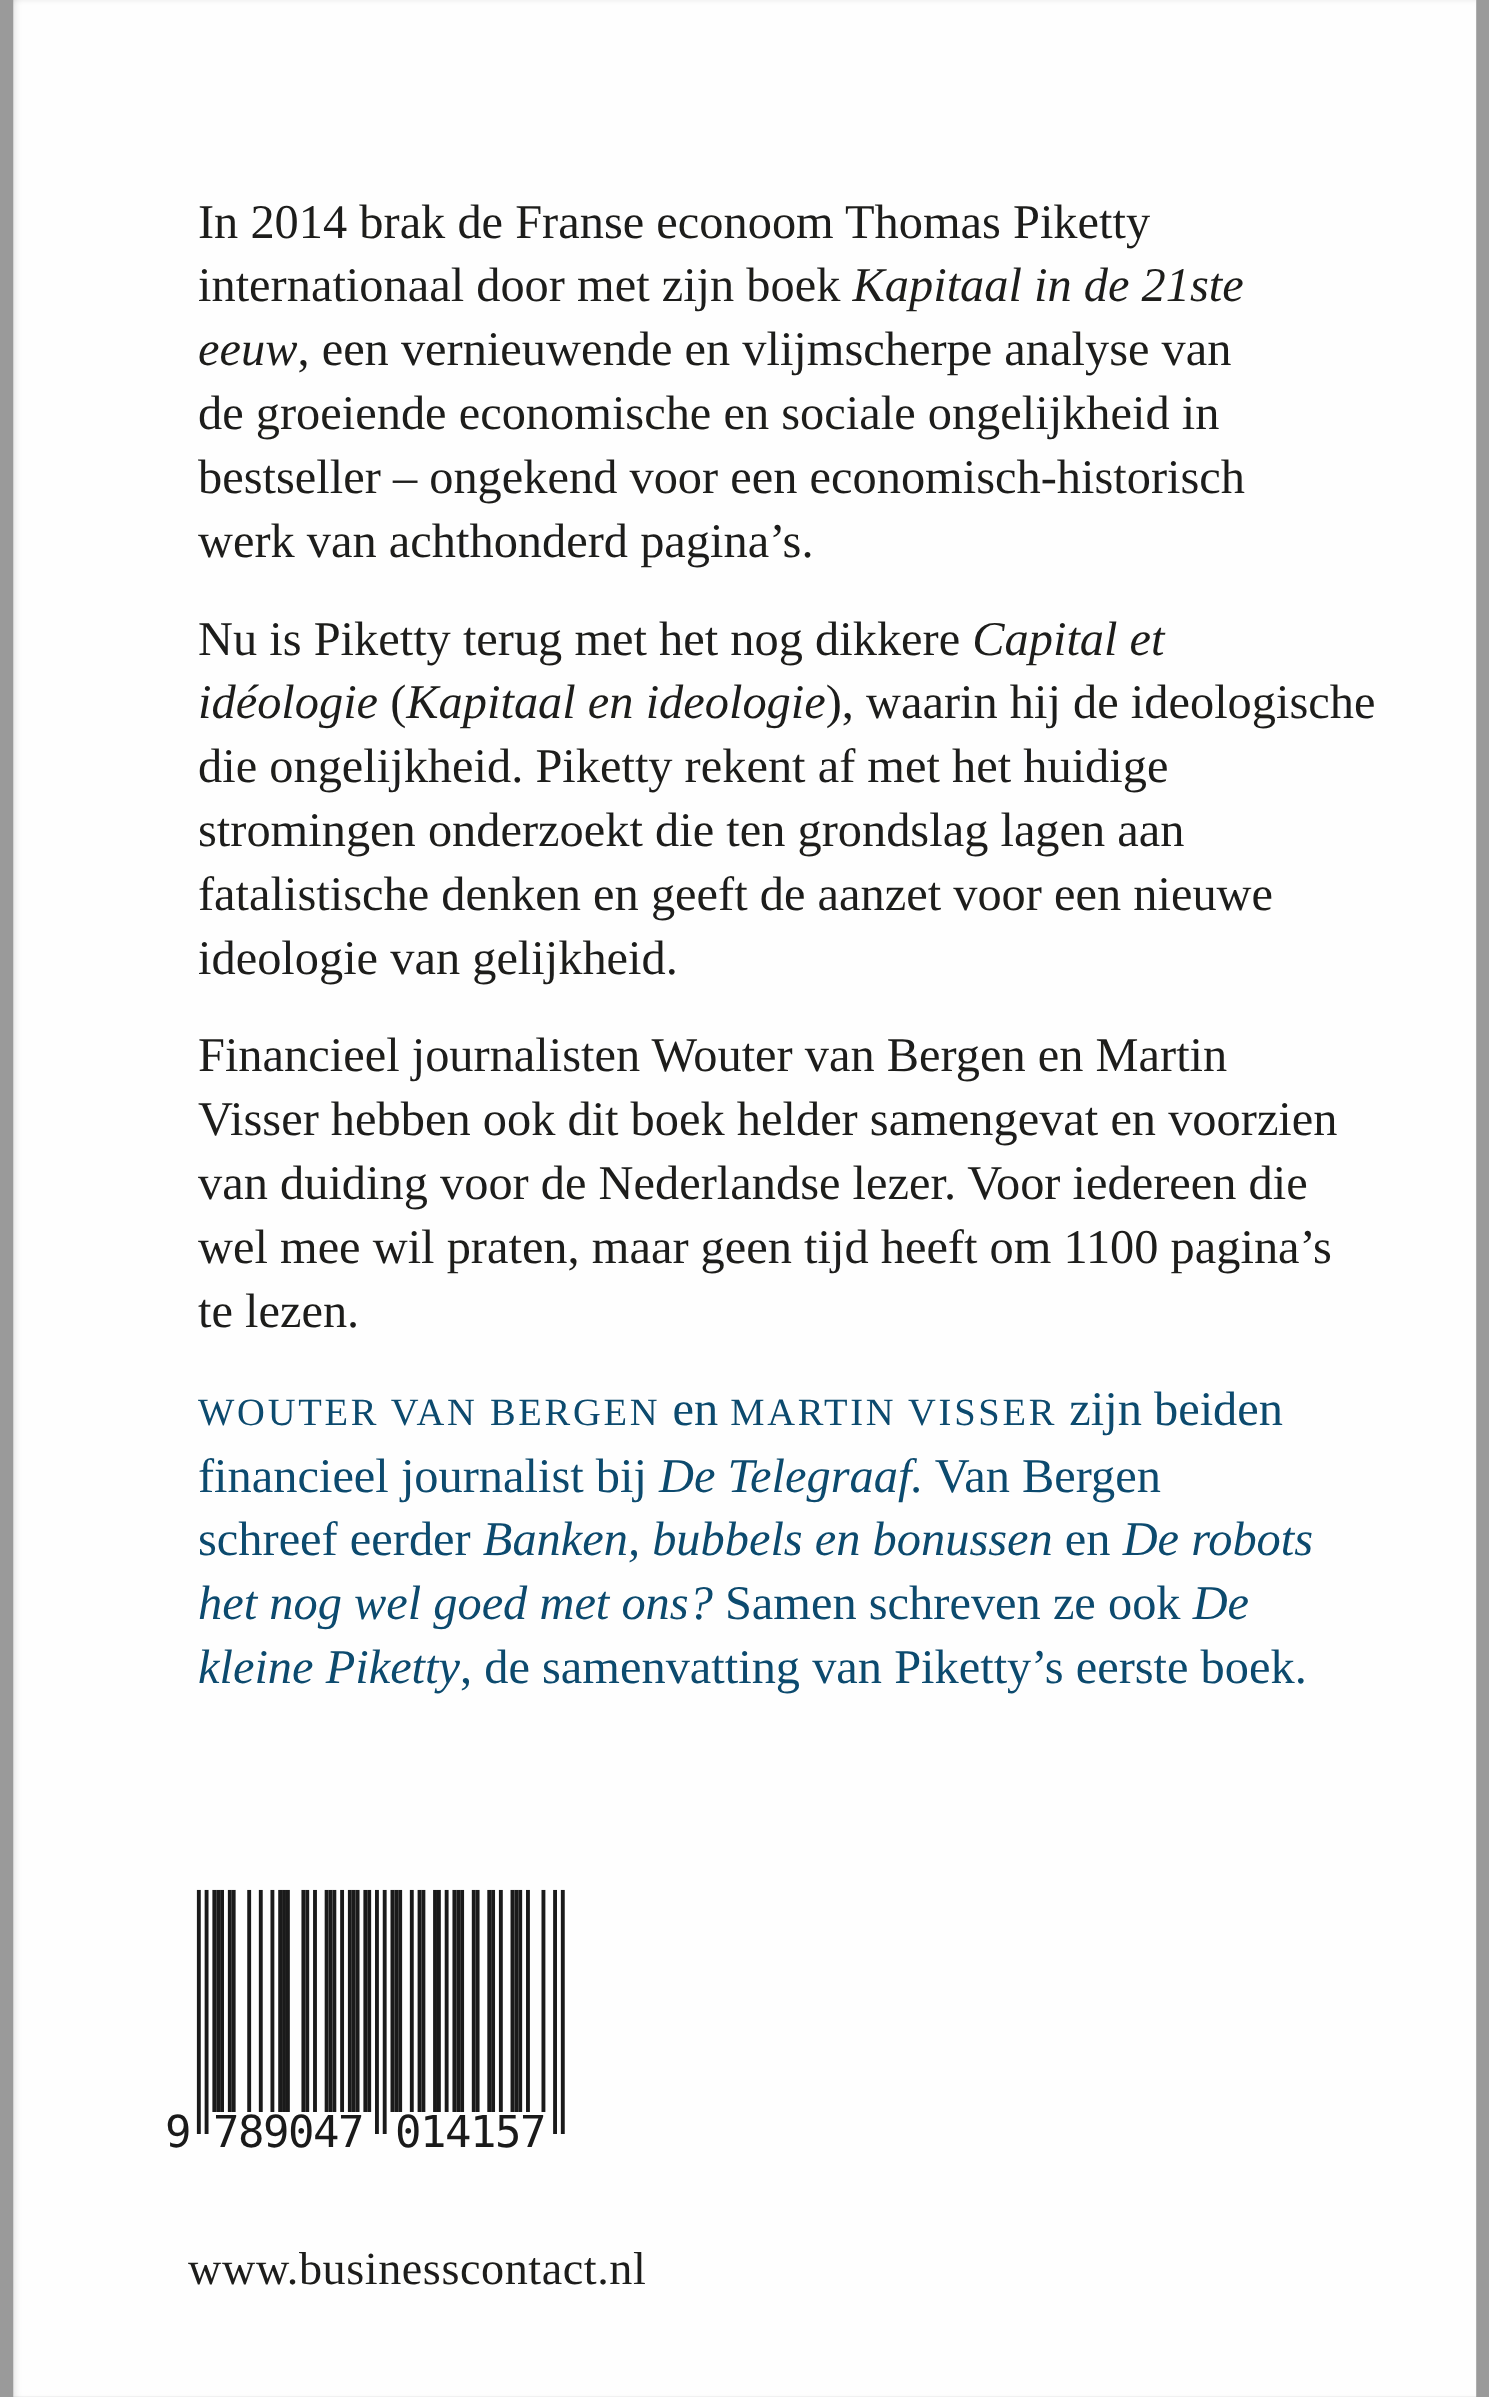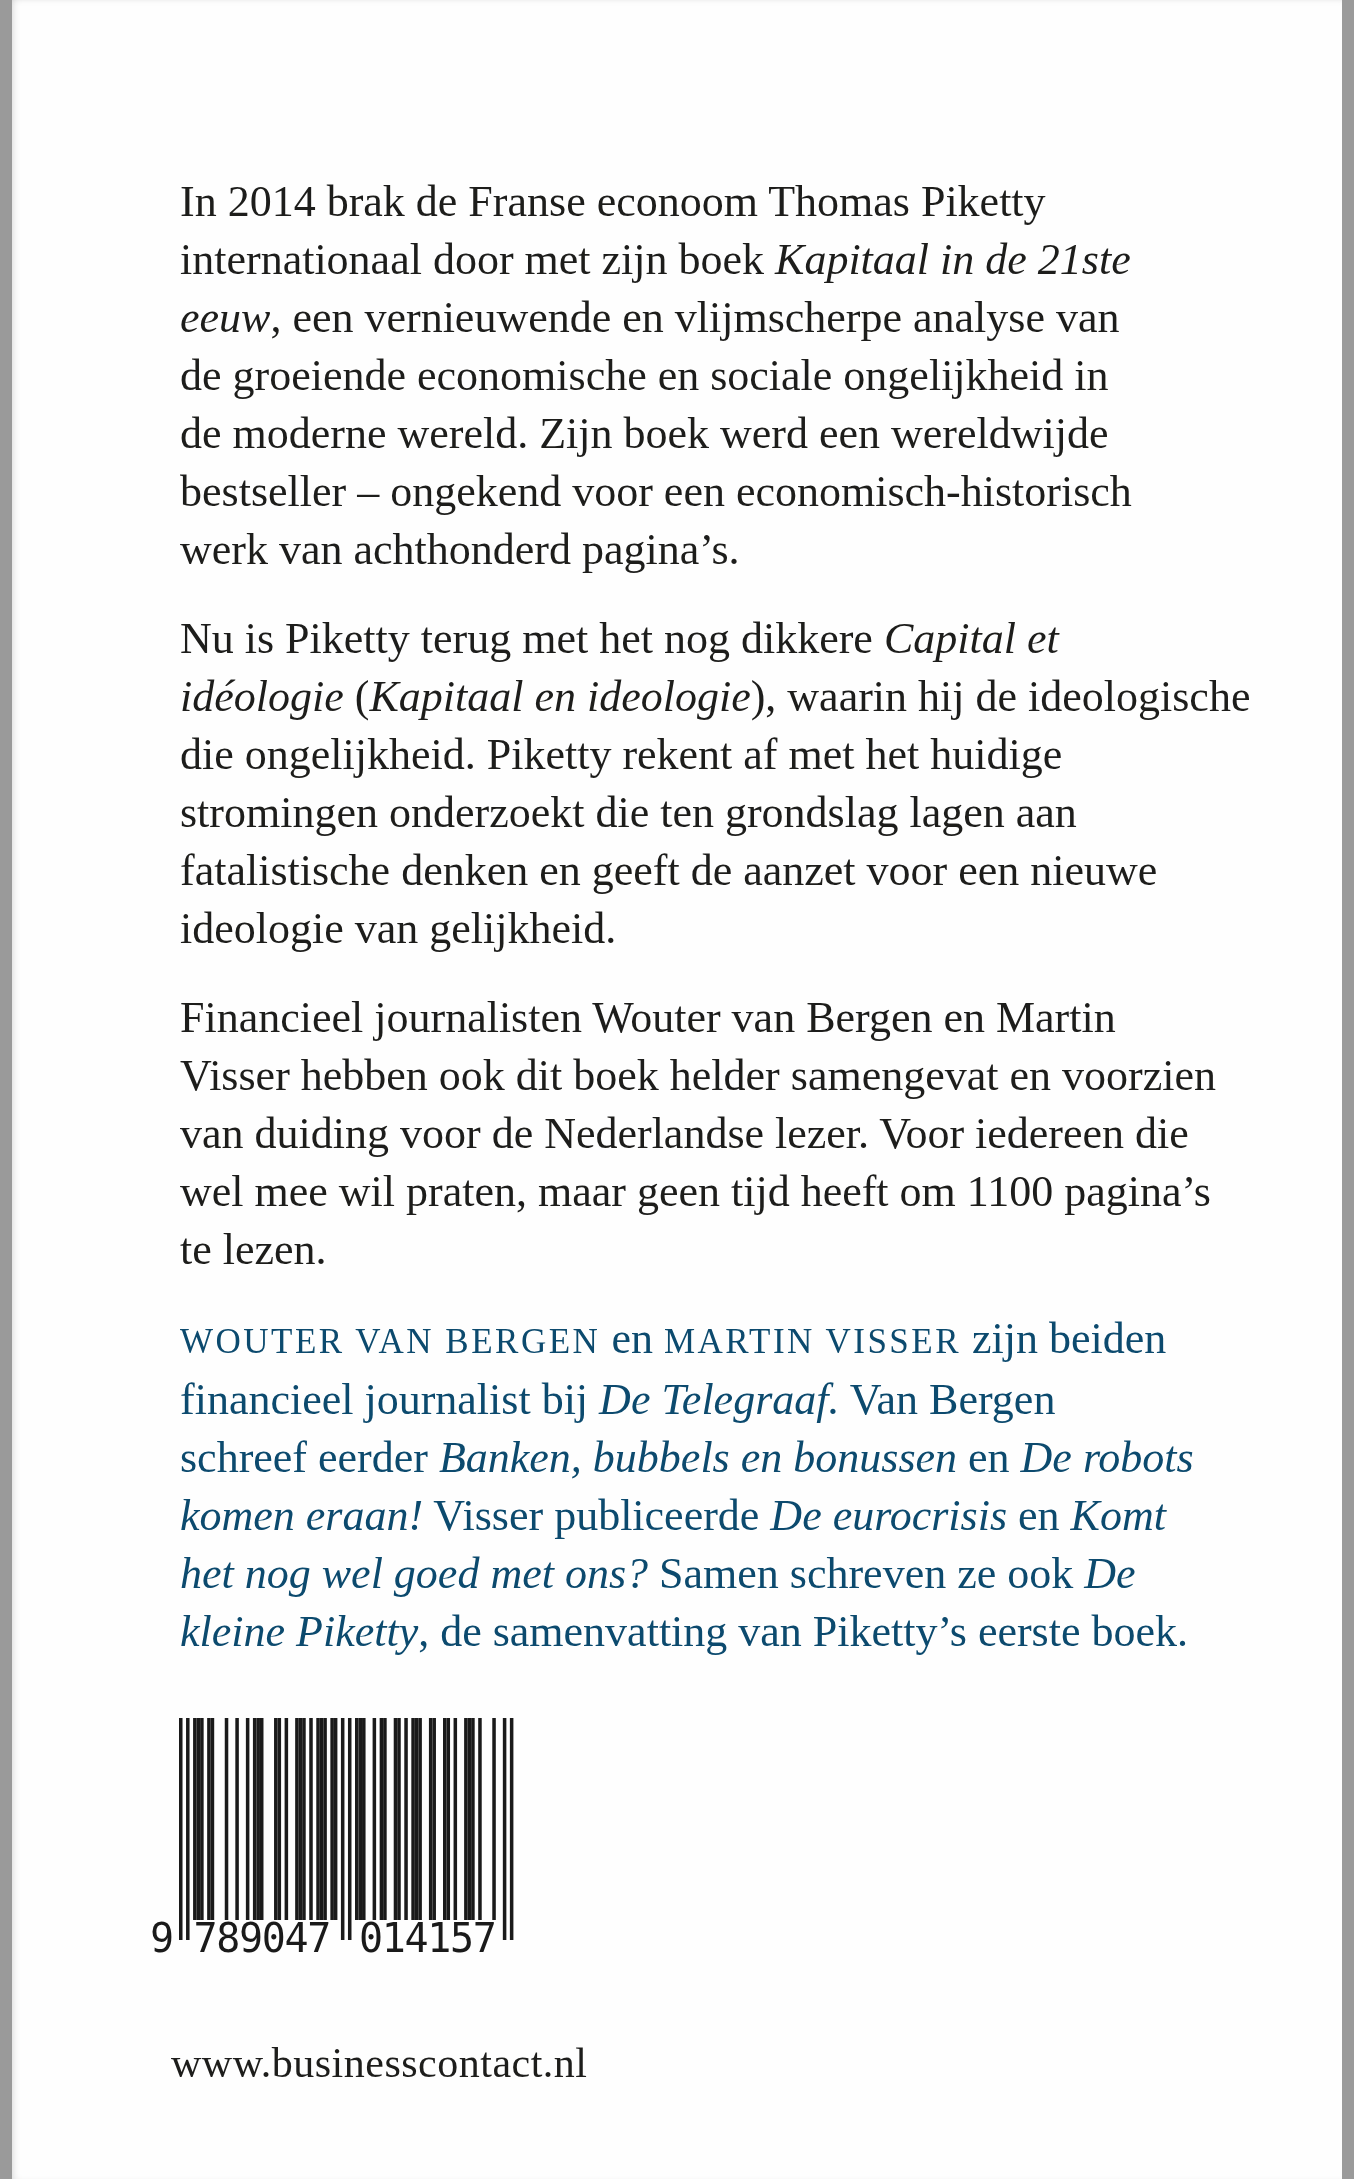--- a/index.html
+++ b/index.html
@@ -59,21 +59,20 @@
 </head>
 <body>
 
 <div class="cover">
   <div class="textblock" id="paragraphs">
       <div class="para body">
         <div class="line"><span>In 2014 brak de Franse econoom Thomas Piketty</span></div>
         <div class="line"><span>internationaal door met zijn boek </span><span class="seg-i">Kapitaal in de 21ste</span></div>
         <div class="line"><span class="seg-i">eeuw</span><span>, een vernieuwende en vlijmscherpe analyse van</span></div>
         <div class="line"><span>de groeiende economische en sociale ongelijkheid in</span></div>
-        <div class="line"><span>de moderne wereld. Zijn boek werd een wereldwijde</span></div>
         <div class="line"><span>bestseller – ongekend voor een economisch-historisch</span></div>
         <div class="line"><span>werk van achthonderd pagina’s.</span></div>
       </div>
       <div class="para body">
         <div class="line"><span>Nu is Piketty terug met het nog dikkere </span><span class="seg-i">Capital et</span></div>
         <div class="line"><span class="seg-i">idéologie</span><span> (</span><span class="seg-i">Kapitaal en ideologie</span><span>), waarin hij de ideologische</span></div>
         <div class="line"><span>die ongelijkheid. Piketty rekent af met het huidige</span></div>
         <div class="line"><span>stromingen onderzoekt die ten grondslag lagen aan</span></div>
         <div class="line"><span>fatalistische denken en geeft de aanzet voor een nieuwe</span></div>
         <div class="line"><span>ideologie van gelijkheid.</span></div>
@@ -82,21 +81,20 @@
         <div class="line"><span>Financieel journalisten Wouter van Bergen en Martin</span></div>
         <div class="line"><span>Visser hebben ook dit boek helder samengevat en voorzien</span></div>
         <div class="line"><span>van duiding voor de Nederlandse lezer. Voor iedereen die</span></div>
         <div class="line"><span>wel mee wil praten, maar geen tijd heeft om 1100 pagina’s</span></div>
         <div class="line"><span>te lezen.</span></div>
       </div>
       <div class="para gold">
         <div class="line"><span class="seg-sc">wouter van bergen</span><span> en </span><span class="seg-sc">martin visser</span><span> zijn beiden</span></div>
         <div class="line"><span>financieel journalist bij </span><span class="seg-i">De Telegraaf.</span><span> Van Bergen</span></div>
         <div class="line"><span>schreef eerder </span><span class="seg-i">Banken, bubbels en bonussen</span><span> en </span><span class="seg-i">De robots</span></div>
-        <div class="line"><span class="seg-i">komen eraan!</span><span> Visser publiceerde </span><span class="seg-i">De eurocrisis</span><span> en </span><span class="seg-i">Komt</span></div>
         <div class="line"><span class="seg-i">het nog wel goed met ons?</span><span> Samen schreven ze ook </span><span class="seg-i">De</span></div>
         <div class="line"><span class="seg-i">kleine Piketty</span><span>, de samenvatting van Piketty’s eerste boek.</span></div>
       </div>
     </div>
   <div class="barcode-wrap" id="barcode"><svg width="376" height="250" viewBox="0 0 376 250">
         <rect x="30.00" y="0" width="3.52" height="222" fill="#1a1a1a"></rect>
         <rect x="37.04" y="0" width="3.52" height="222" fill="#1a1a1a"></rect>
         <rect x="44.08" y="0" width="3.52" height="202" fill="#1a1a1a"></rect>
         <rect x="47.60" y="0" width="3.52" height="202" fill="#1a1a1a"></rect>
         <rect x="51.12" y="0" width="3.52" height="202" fill="#1a1a1a"></rect>

